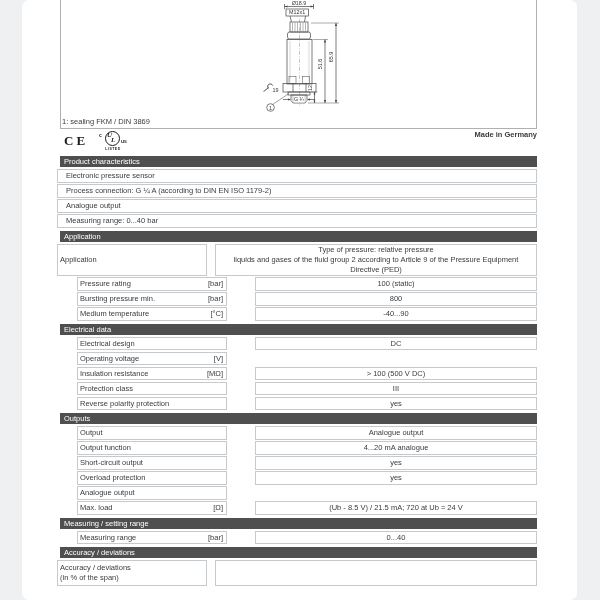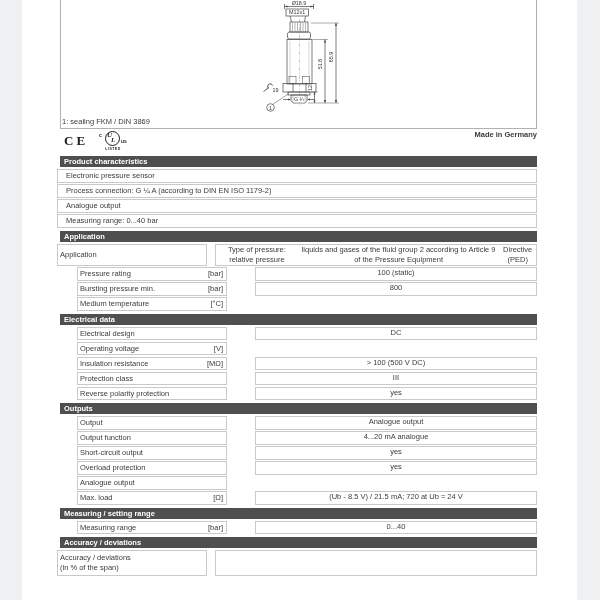--- a/index.html
+++ b/index.html
@@ -4,21 +4,21 @@
 <style>
   html,body { margin:0; padding:0; }
   body {
     width:600px; height:600px; overflow:hidden; position:relative;
     background:#eef0f2;
     font-family:"Liberation Sans","DejaVu Sans",sans-serif;
     color:#3b3b3b;
   }
   #page {
     position:absolute; left:22px; top:0; width:555px; height:600px;
-    background:#ffffff; overflow:hidden;
+    background:#ffffff; overflow:hidden;border-radius:7px;
   }
   
   #drawing-box {
     position:absolute; left:38px; top:-10px; width:477px; height:139px;
     border:1px solid #b0b0b0; box-sizing:border-box; background:#fff;
   }
   #drawing-svg { position:absolute; left:218px; top:0; width:120px; height:112px; }
   #sealing-note {
     position:absolute; left:40px; top:117px; font-size:7.5px; line-height:10px; color:#3b3b3b;
   }
@@ -43,37 +43,37 @@
   #ul-c  { position:absolute; left:1px; top:3px;  font-size:5px; font-weight:bold; color:#1d1d1d; }
   #ul-us { position:absolute; left:23px; top:9px; font-size:5px; font-weight:bold; color:#1d1d1d; }
   #ul-listed {
     position:absolute; left:0; top:18px; width:30px; text-align:center;
     font-size:3.5px; letter-spacing:.5px; font-weight:bold; color:#1d1d1d;
   }
   
   #spec-table { position:absolute; left:35px; top:156px; width:480px; }
   .section-bar {
     height:11px; line-height:11px; background:#4f4f4f; color:#ffffff;
-    font-size:7.5px; font-weight:bold; padding-left:4px; margin:3px 0 2px 3px;
+    font-size:7.5px; font-weight:normal; padding-left:4px; margin:3px 0 2px 3px;
     box-sizing:border-box;
   }
   .section-bar:first-child { margin-top:0; }
   .row { display:flex; gap:8px; margin-bottom:1.5px; }
   .cell {
     background:#fff; border:1px solid #c6cacc; box-sizing:border-box;
     font-size:7.5px; color:#3b3b3b;
   }
   .row-std .cell { height:13.5px;margin-left:20px; }
   .label-cell {
     width:150px; flex:0 0 150px; display:flex; justify-content:space-between;
     align-items:center; padding:0 3px 0 2px;
   }
   .label-lines { display:block; padding:2px 0 2px 2px; }
   .label-lines div { line-height:10px; }
-  .value-cell { flex:1; display:flex; flex-direction:row; justify-content:center; text-align:center; }
+  .value-cell { flex:1; display:flex; flex-direction:column; justify-content:center; text-align:center; }
   .value-cell .vline { line-height:10px; }
   .row-full {
     border:1px solid #c6cacc; background:#fff; height:13.5px; line-height:11.5px;
     padding-left:8px; margin-bottom:1.5px; box-sizing:border-box; font-size:7.5px; color:#3b3b3b;
   }
   
   #drawing-svg text {
     font-family:"Liberation Sans","DejaVu Sans",sans-serif;
     fill:#383838; font-size:5.4px;
   }
@@ -212,20 +212,23 @@
         </div>
         <div class="cell value-cell">
           <span>800</span>
         </div>
       </div>
       <div class="row row-std">
         <div class="cell label-cell">
           <span>Medium temperature</span>
           <span>[°C]</span>
         </div>
+        <div class="cell value-cell">
+          <span>-40...90</span>
+        </div>
       </div>
       <div class="section-bar">Electrical data</div>
       <div class="row row-std">
         <div class="cell label-cell">
           <span>Electrical design</span>
           <span></span>
         </div>
         <div class="cell value-cell">
           <span>DC</span>
         </div>

